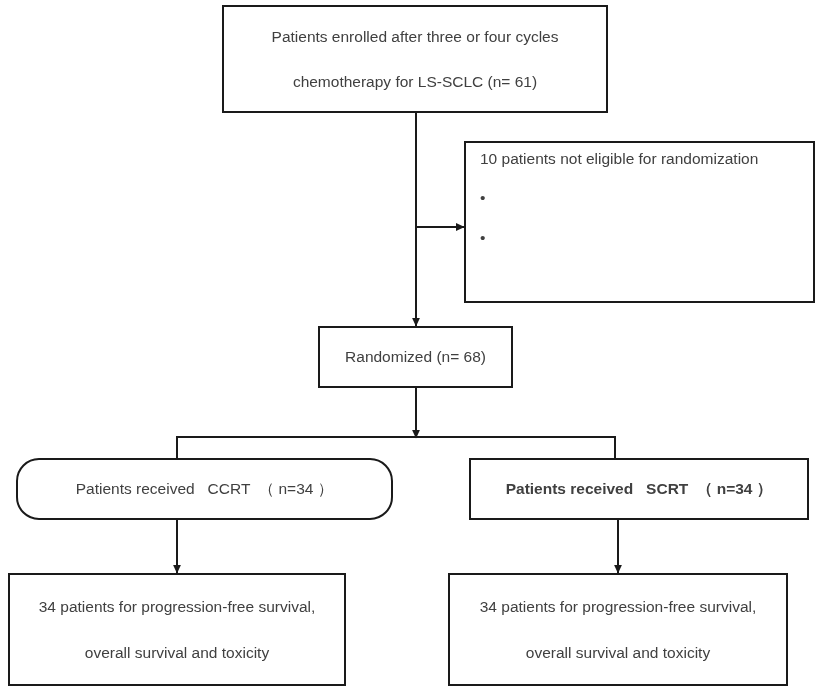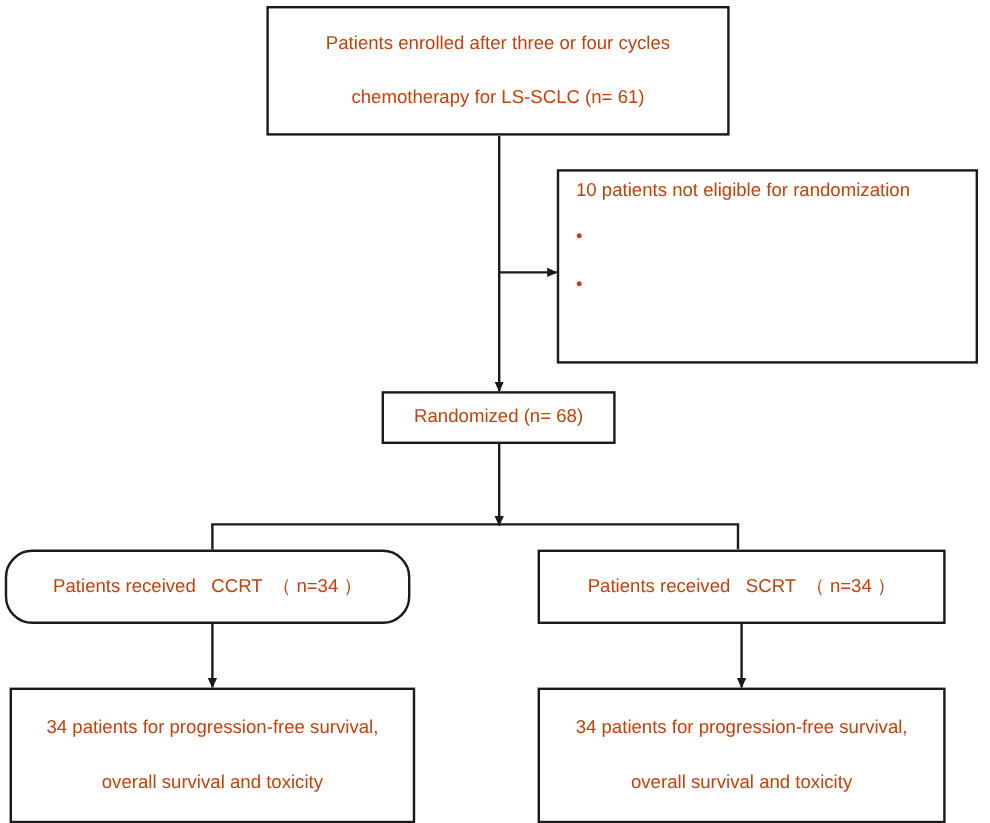--- a/index.html
+++ b/index.html
@@ -24,21 +24,21 @@
     box-sizing: border-box;
     border: 2px solid #1a1a1a;
     background: #ffffff;
     display: flex;
     flex-direction: column;
     align-items: center;
     justify-content: center;
     text-align: center;
     font-size: 15.5px;
     line-height: 1.25;
-    color: #c2410c;
+    color: #404040;
     z-index: 2;
   }
   .node .line {
     display: block;
     white-space: pre;
   }
   .node .line + .line {
     margin-top: 26px;
   }
 
@@ -63,29 +63,29 @@
     align-items: baseline;
     white-space: pre;
   }
   #node-excluded .bullet-dot {
     display: inline-block;
     width: 30px;
     flex: 0 0 30px;
   }
   #node-randomized {
     left: 318px;  top: 326px;
-    width: 195px; height: 44px;
+    width: 195px; height: 62px;
   }
   #node-arm-ccrt {
-    left: 4px;    top: 458px;
-    width: 338px; height: 62px; border-radius: 23px;
+    left: 16px;    top: 458px;
+    width: 377px; height: 62px; border-radius: 23px;
   }
   #node-arm-scrt {
-    left: 448px;  top: 458px;
-    width: 340px; height: 62px;
+    left: 469px;  top: 458px;
+    width: 340px; height: 62px; font-weight: bold;
   }
   #node-outcome-ccrt {
     left: 8px;    top: 573px;
     width: 338px; height: 113px;
   }
   #node-outcome-scrt {
     left: 448px;  top: 573px;
     width: 340px; height: 113px;
   }
 

